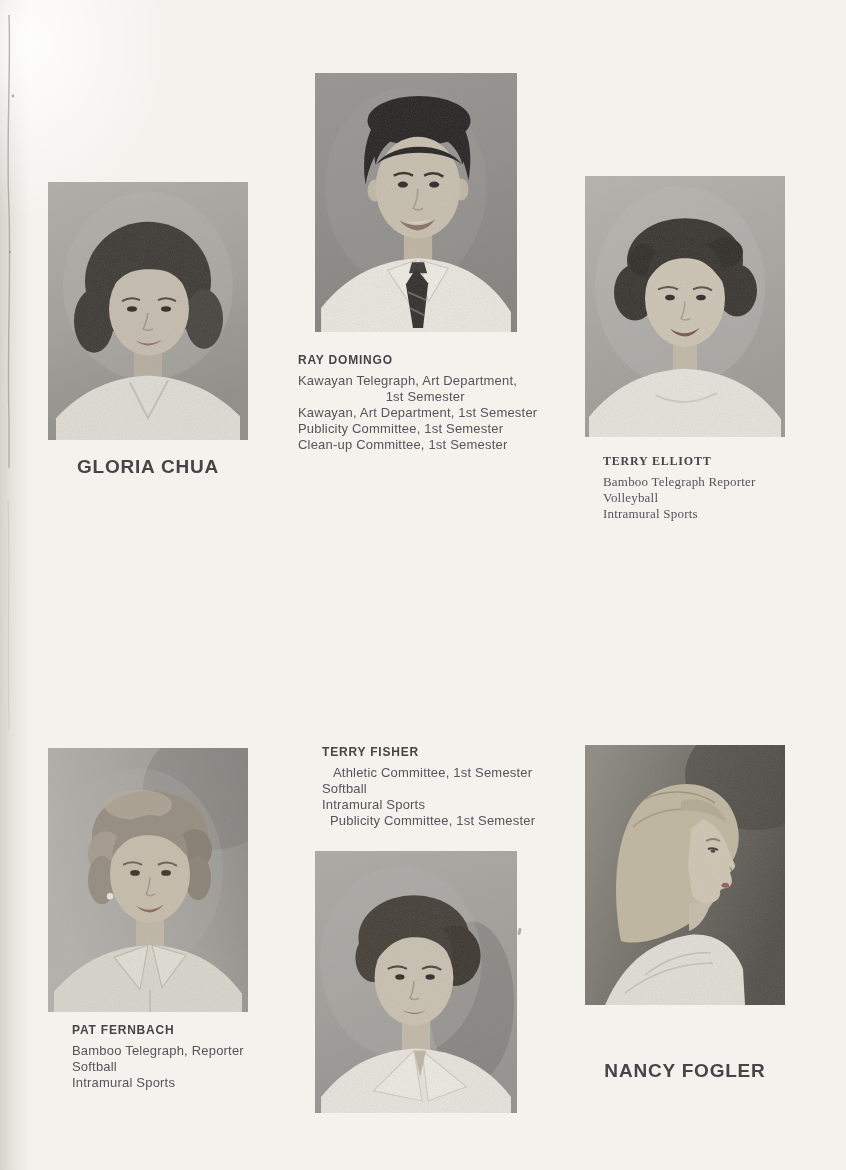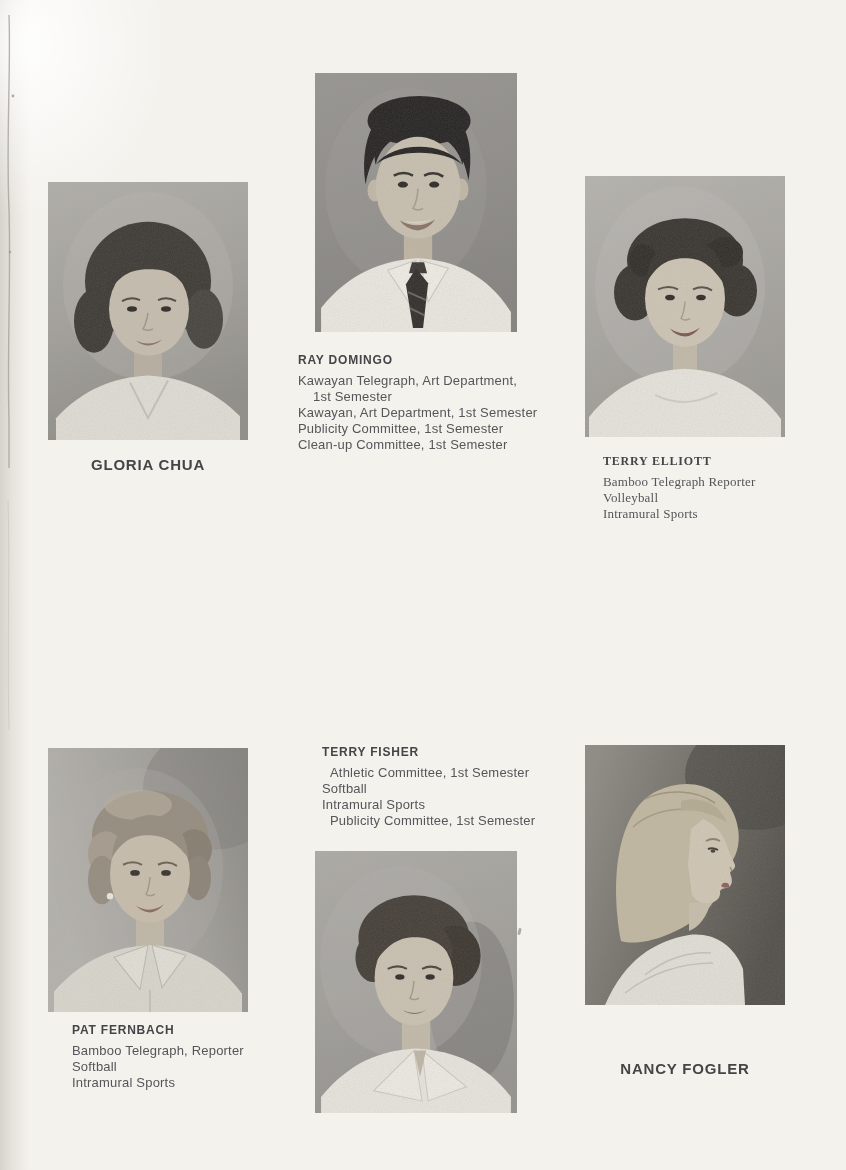--- a/index.html
+++ b/index.html
@@ -25,41 +25,41 @@
   .photo{
     position:absolute;
     overflow:hidden;
   }
   .photo svg{display:block;width:100%;height:100%;}
 
   .caption{
     position:absolute;
     color:#454548;
     font-weight:bold;
-    font-size:15px;
+    font-size:19px;
     letter-spacing:0.8px;
   }
   .caption.centered{text-align:center;}
 
   .bio{
     position:absolute;
     color:#55555a;
     font-size:13px;
     line-height:16px;
     letter-spacing:0.2px;
   }
   .bio .name{
     color:#454548;
     font-weight:bold;
     font-size:12px;
     letter-spacing:0.8px;
     margin-bottom:5px;
   }
   .bio .line{white-space:nowrap;}
-  .bio .line.indent{padding-left:15px;}
+  .bio .line.indent{padding-left:15px;text-align:center;}
 
   
   #photo-gloria {left:48px; top:182px; width:200px; height:258px;}
   #photo-ray    {left:315px;top:73px;  width:202px; height:259px;}
   #photo-terry  {left:585px;top:176px; width:200px; height:261px;}
   #photo-pat    {left:48px; top:748px; width:200px; height:264px;}
   #photo-kaye   {left:315px;top:851px; width:202px; height:262px;}
   #photo-nancy  {left:585px;top:745px; width:200px; height:260px;}
 
   #caption-gloria{left:48px; top:456px; width:200px;}

